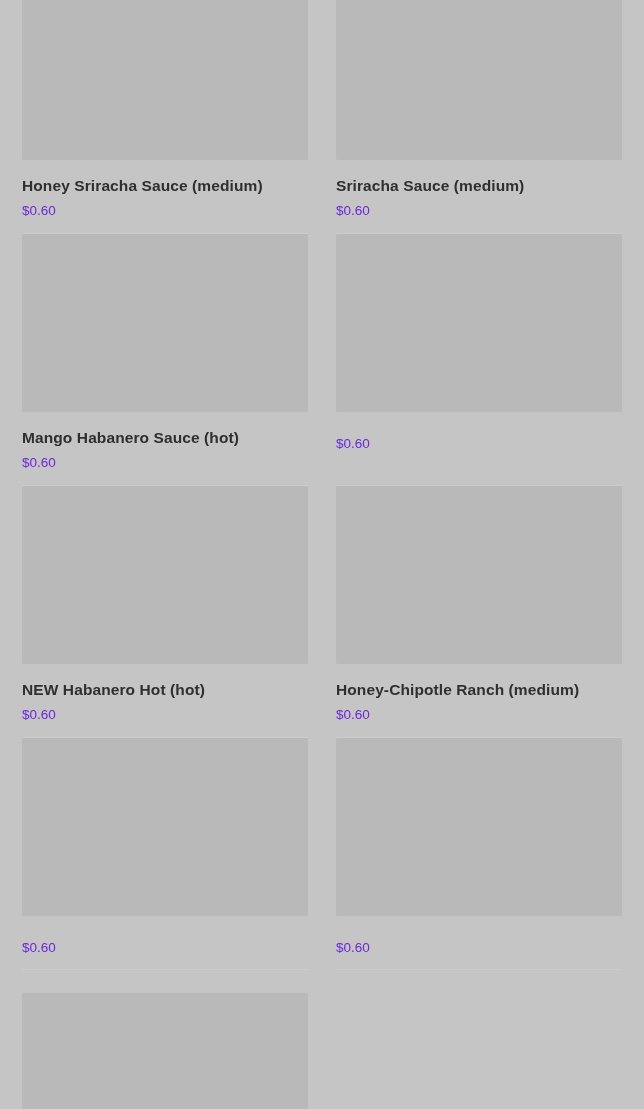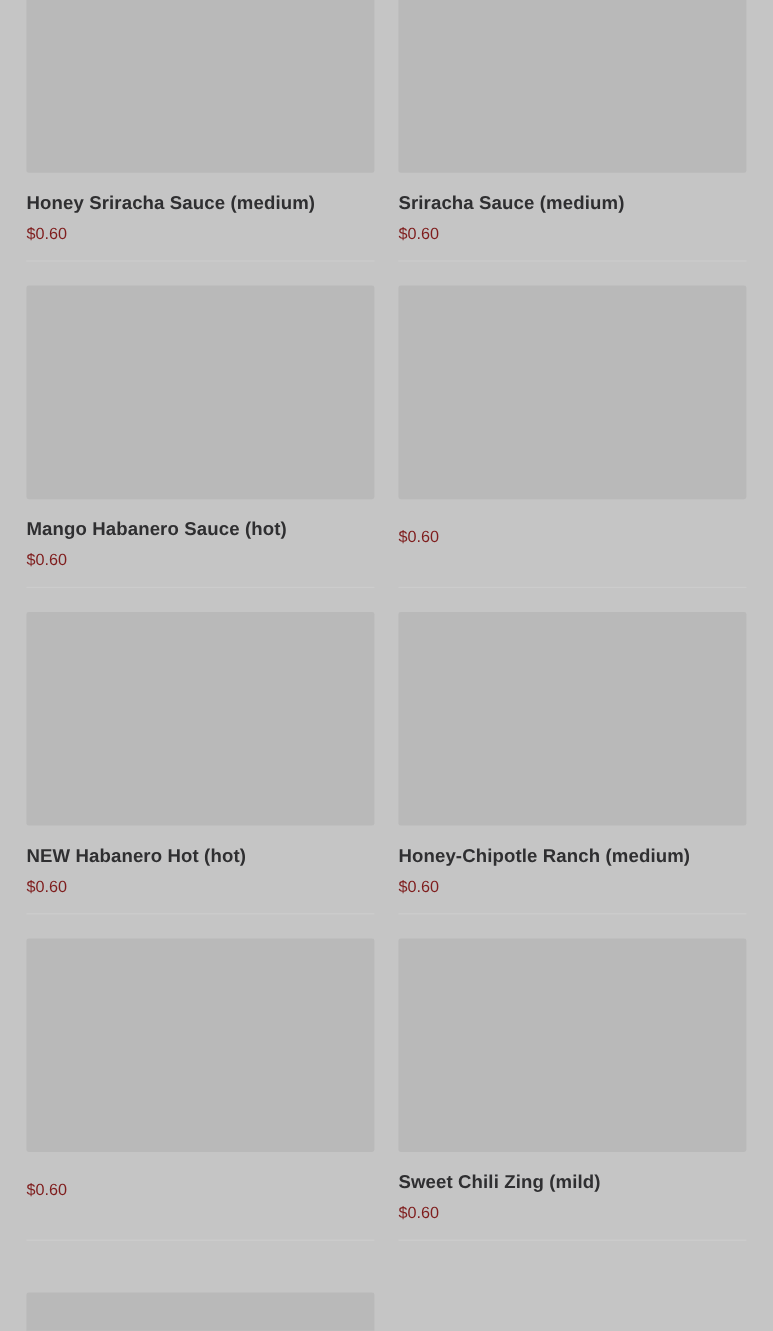--- a/index.html
+++ b/index.html
@@ -14,27 +14,26 @@
   body {
     background: #c5c5c5;
     font-family: "Liberation Sans", sans-serif;
     -webkit-font-smoothing: antialiased;
   }
 
   #product-grid {
     position: relative;
     width: 644px;
     height: 989px;
-    padding: 0 22px;
+    padding: 16px 22px;
     display: grid;
     grid-template-columns: 1fr 1fr;
     column-gap: 28px;
     row-gap: 0;
     align-content: start;
-    gap: 20px;
   }
 
   .product-card {
     display: flex;
     flex-direction: column;
     padding-bottom: 13px;
     border-bottom: 1px solid #cccccc;
   }
 
   
@@ -63,21 +62,21 @@
     line-height: 1.25;
     color: #2f2f31;
     letter-spacing: 0.1px;
   }
 
   .product-price {
     margin-top: 7px;
     font-size: 13.5px;
     font-weight: normal;
     line-height: 1.3;
-    color: #7f1d1d;
+    color: #6d28d9;
   }
 
   
   .product-card.clipped-bottom {
     margin-top: 23px;
     border-bottom: none;
     padding-bottom: 0;
   }
   .product-card.clipped-bottom .product-image {
     height: 180px;
@@ -140,21 +139,20 @@
   <article class="product-card">
     <div class="product-image"></div>
     <div class="product-info">
       <div class="product-price">$0.60</div>
     </div>
   </article>
 
   <article class="product-card">
     <div class="product-image"></div>
     <div class="product-info">
-      <h3 class="product-title">Sweet Chili Zing (mild)</h3>
       <div class="product-price">$0.60</div>
     </div>
   </article>
 
   <article class="product-card clipped-bottom">
     <div class="product-image"></div>
 
   </article>
 
   <div class="grid-spacer"></div>

